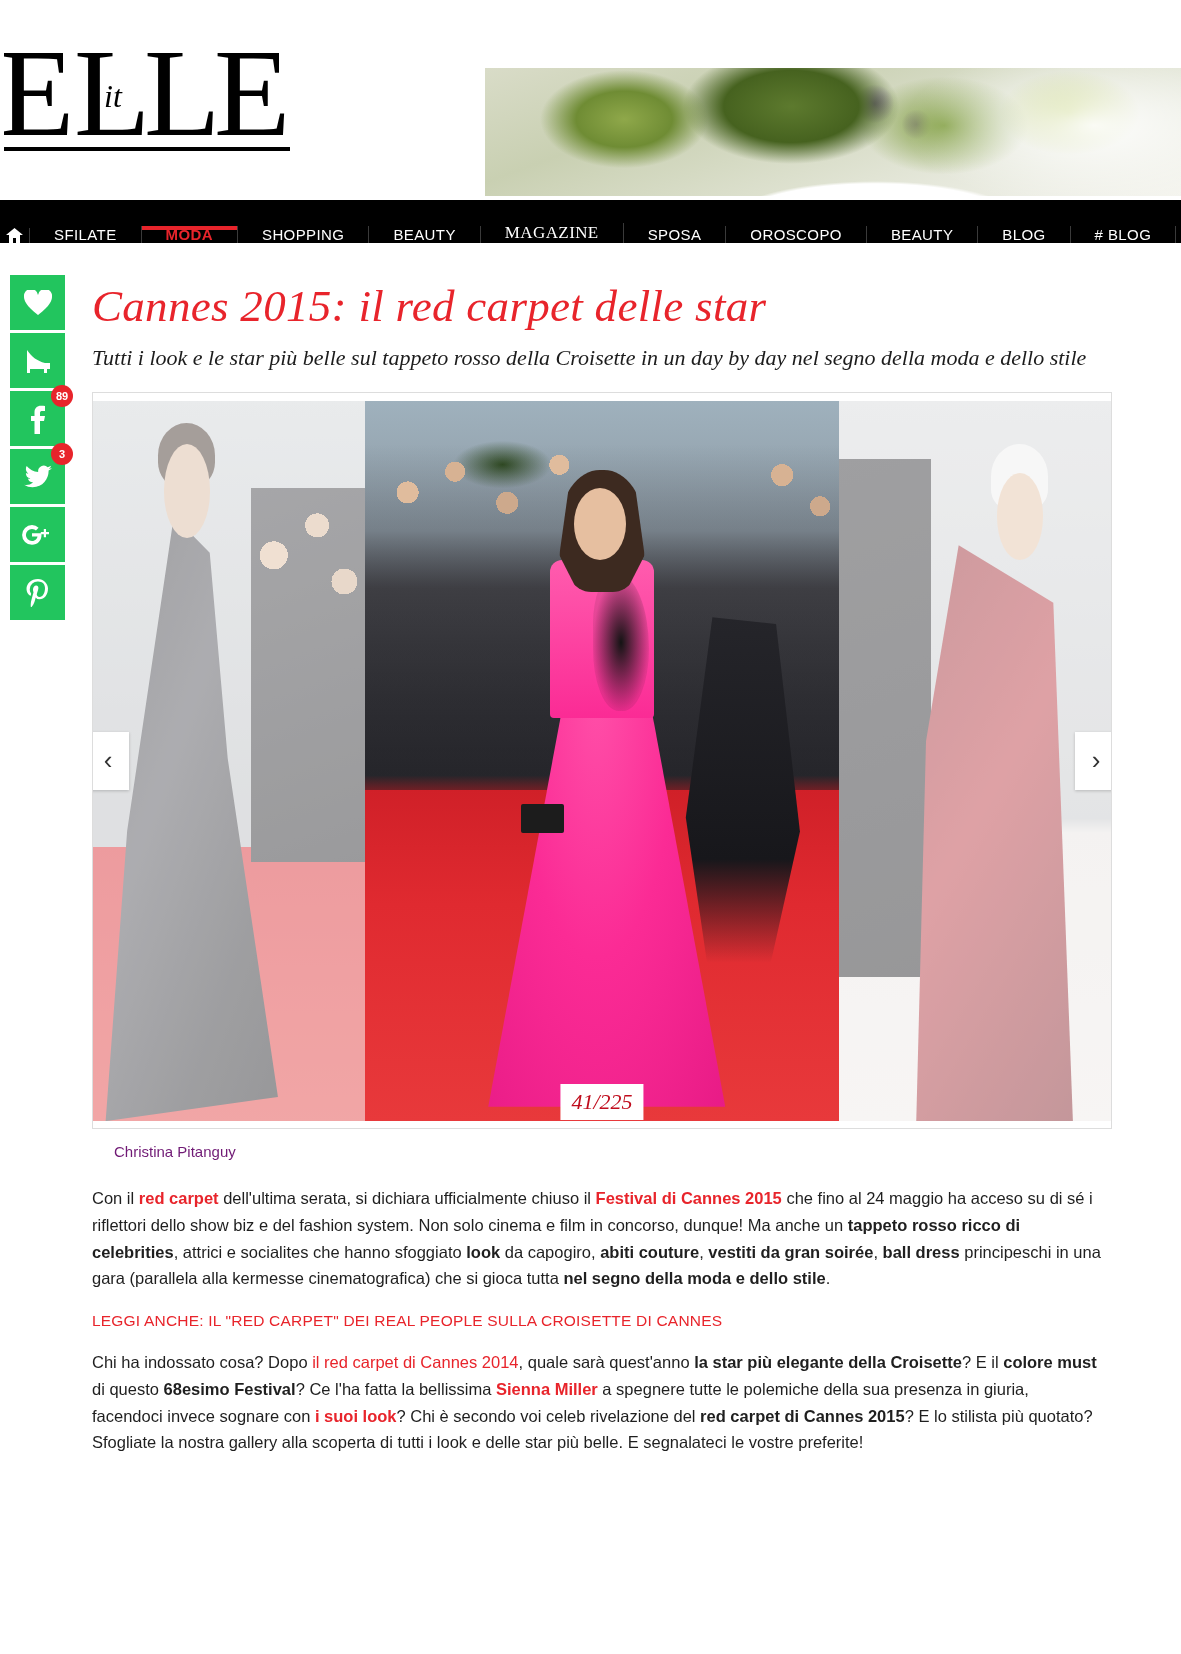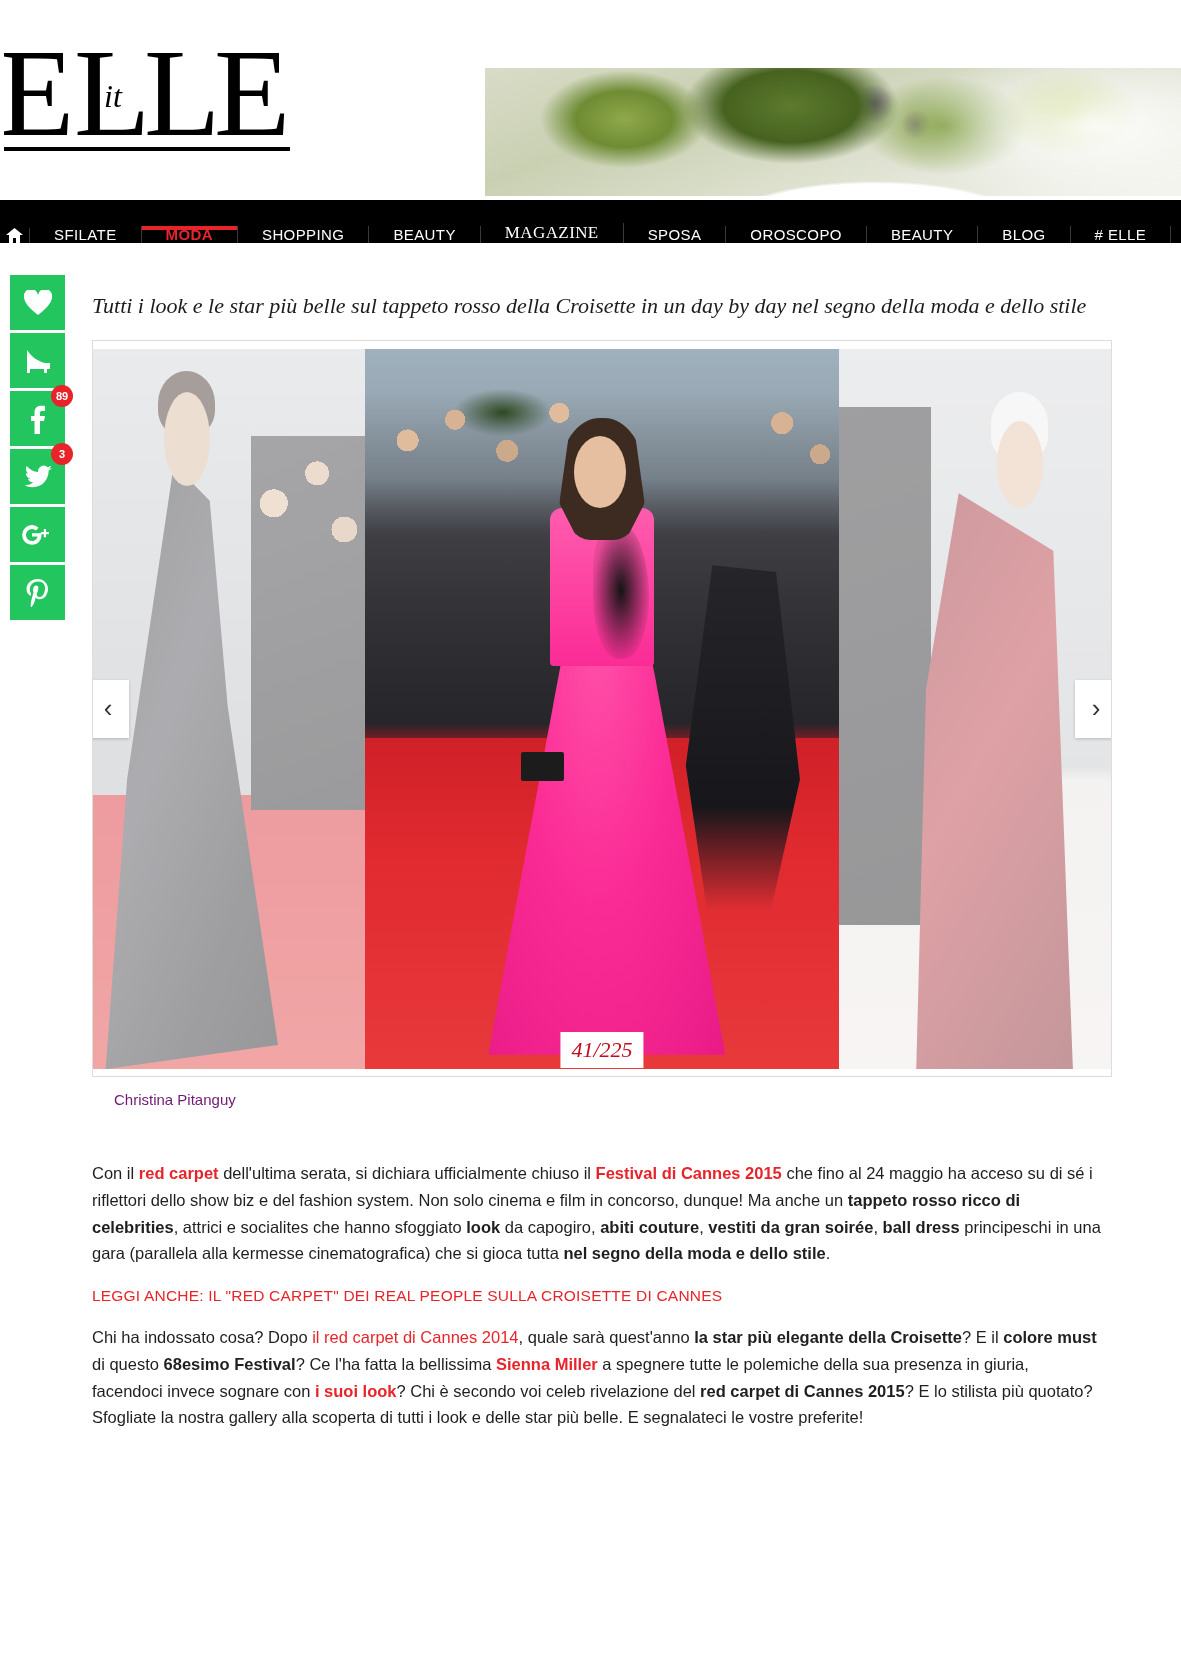--- a/index.html
+++ b/index.html
@@ -315,21 +315,21 @@
   .arrow.next { right: -6px; }
   .caption {
     margin-top: 14px;
     margin-left: 22px;
     font-size: 15px;
     color: #701a75;
   }
 
   
   .article {
-    margin-top: 52px;
+    margin-top: 25px;
     font-size: 16.5px;
     line-height: 1.62;
     color: #1f1f1f;
     max-width: 1010px;
   }
   .article p { margin: 0 0 16px 0; }
   .red { color: #e8242b; }
   .red-link { color: #e8242b; }
   .b { font-weight: 700; }
   .leggi { font-size: 15.5px; letter-spacing: 0.2px; margin-bottom: 16px; }
@@ -385,21 +385,21 @@
   <div class="nav-item">
       <span>OROSCOPO</span>
     </div>
   <div class="nav-item">
       <span>BEAUTY</span>
     </div>
   <div class="nav-item">
       <span>BLOG</span>
     </div>
   <div class="nav-item">
-      <span># ELLE</span>
+      <span># BLOG</span>
     </div>
 </nav>
 
 <div class="social">
   <div class="soc-btn">
     <svg width="28" height="26" viewBox="0 0 28 26">
       <path d="M14 25 C2 16 0 10 0 7 A7 7 0 0 1 14 5 A7 7 0 0 1 28 7 C28 10 26 16 14 25 Z" fill="#fff"></path>
     </svg>
   </div>
   <div class="soc-btn">
@@ -427,20 +427,21 @@
     </svg>
   </div>
   <div class="soc-btn">
     <svg width="26" height="28" viewBox="0 0 26 28">
       <path d="M13 0C6 0 1.5 4.7 1.5 10c0 2.6 1.4 5.7 3.7 6.7.6.3.5-.1.9-1.7.1-.3 0-.5-.2-.8A6.3 6.3 0 0 1 4.8 10 7.8 7.8 0 0 1 13 2.5c4.6 0 7 2.8 7 6.5 0 4.9-2.2 9-5.4 9a2.6 2.6 0 0 1-2.7-3.3c.5-2.1 1.5-4.3 1.5-5.8 0-1.3-.7-2.5-2.2-2.5-1.8 0-3.2 1.8-3.2 4.2a6.3 6.3 0 0 0 .5 2.6S6.2 22 5.9 23.4a17 17 0 0 0 0 5s.3.1.4 0c.2-.2 2.6-3.2 3.4-6.2l1-3.8a4.4 4.4 0 0 0 3.8 1.9c5 0 8.5-4.6 8.5-10.7C23 4.7 18.6 0 13 0Z" fill="#fff"></path>
     </svg>
   </div>
 </div>
 
 <div class="content">
+  <h1 class="title">Cannes 2015: il red carpet delle star</h1>
   <div class="subtitle">Tutti i look e le star più belle sul tappeto rosso della Croisette in un day by day nel segno della moda e dello stile</div>
 
   <div class="gallery">
     <div class="slides">
       <div class="slide side">
         <div class="img-left">
           <div class="crowd"></div>
           <div class="gown"></div>
           <div class="hair"></div>
           <div class="head"></div>

